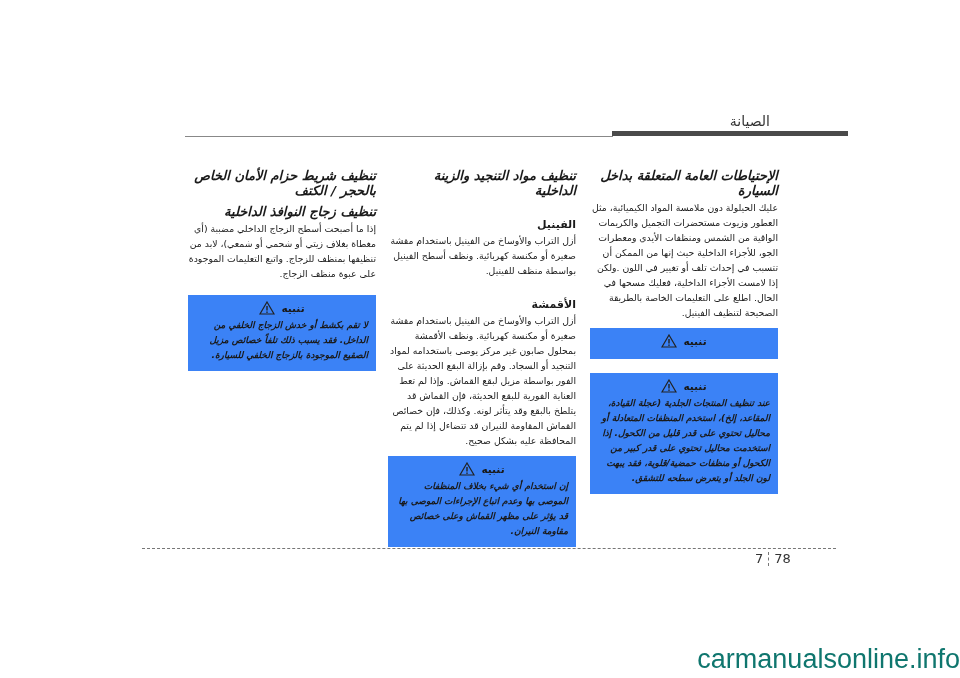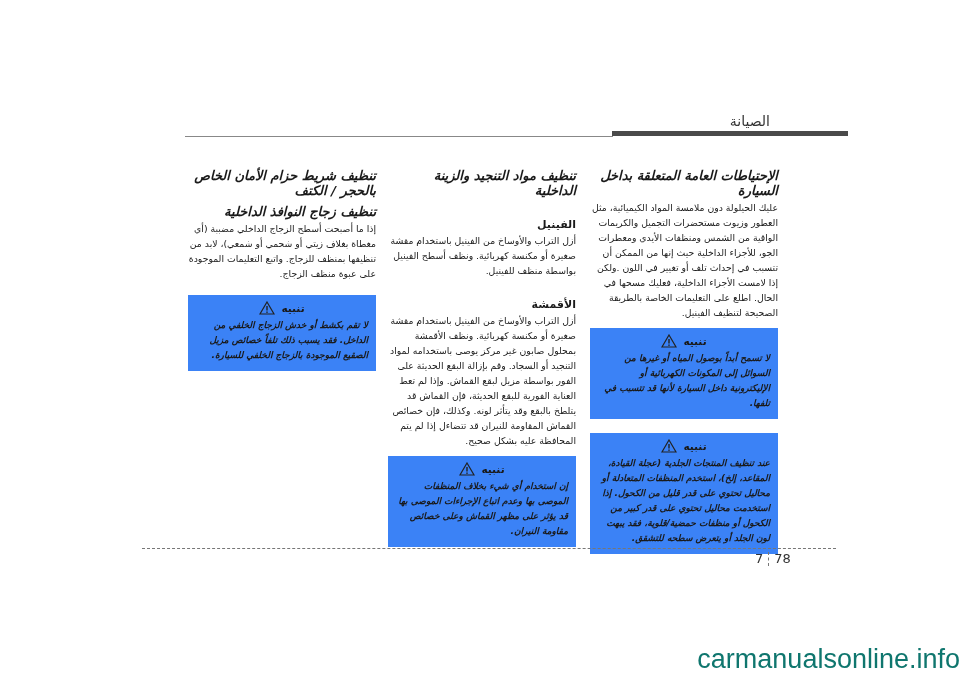--- a/index.html
+++ b/index.html
@@ -63,21 +63,20 @@
 
   <div class="note">
     <div class="note-head">
       <span class="note-title">تنبيه</span>
       <svg class="warn-icon" viewBox="0 0 16 14">
           <polygon points="8,1 15,13 1,13" fill="none" stroke="#222" stroke-width="1.2"></polygon>
           <rect x="7.3" y="5" width="1.4" height="4.5" fill="#222"></rect>
           <rect x="7.3" y="10.5" width="1.4" height="1.4" fill="#222"></rect>
         </svg>
     </div>
-    <div class="note-body">لا تسمح أبداً بوصول المياه أو غيرها من السوائل إلى المكونات الكهربائية أو الإليكترونية داخل السيارة لأنها قد تتسبب في تلفها.</div>
   </div>
 
   <div class="note" style="margin-top:14px;">
     <div class="note-head">
       <span class="note-title">تنبيه</span>
       <svg class="warn-icon" viewBox="0 0 16 14">
           <polygon points="8,1 15,13 1,13" fill="none" stroke="#222" stroke-width="1.2"></polygon>
           <rect x="7.3" y="5" width="1.4" height="4.5" fill="#222"></rect>
           <rect x="7.3" y="10.5" width="1.4" height="1.4" fill="#222"></rect>
         </svg>

